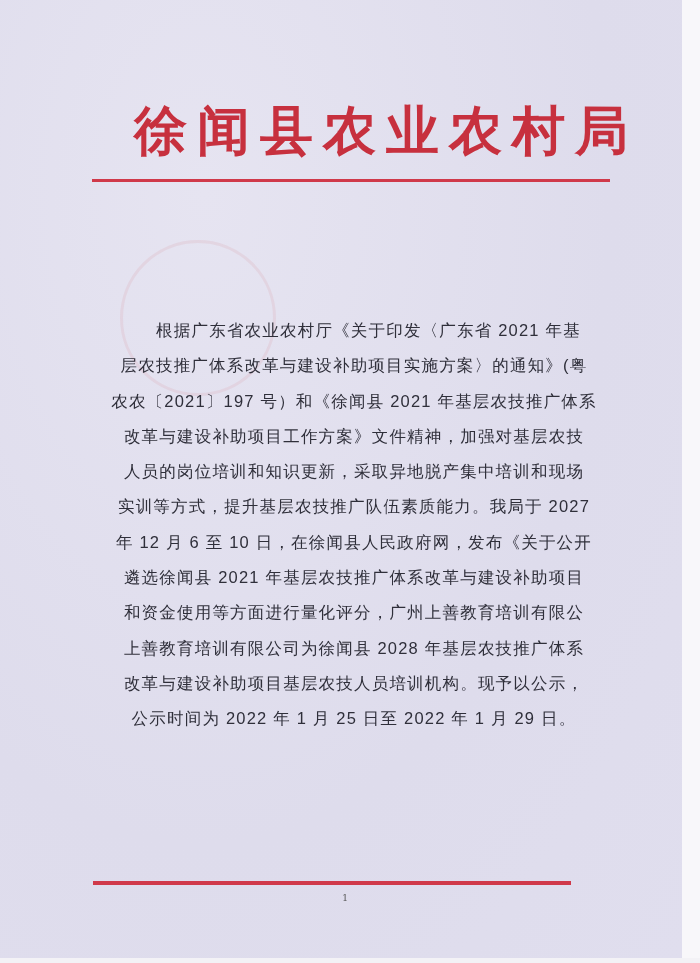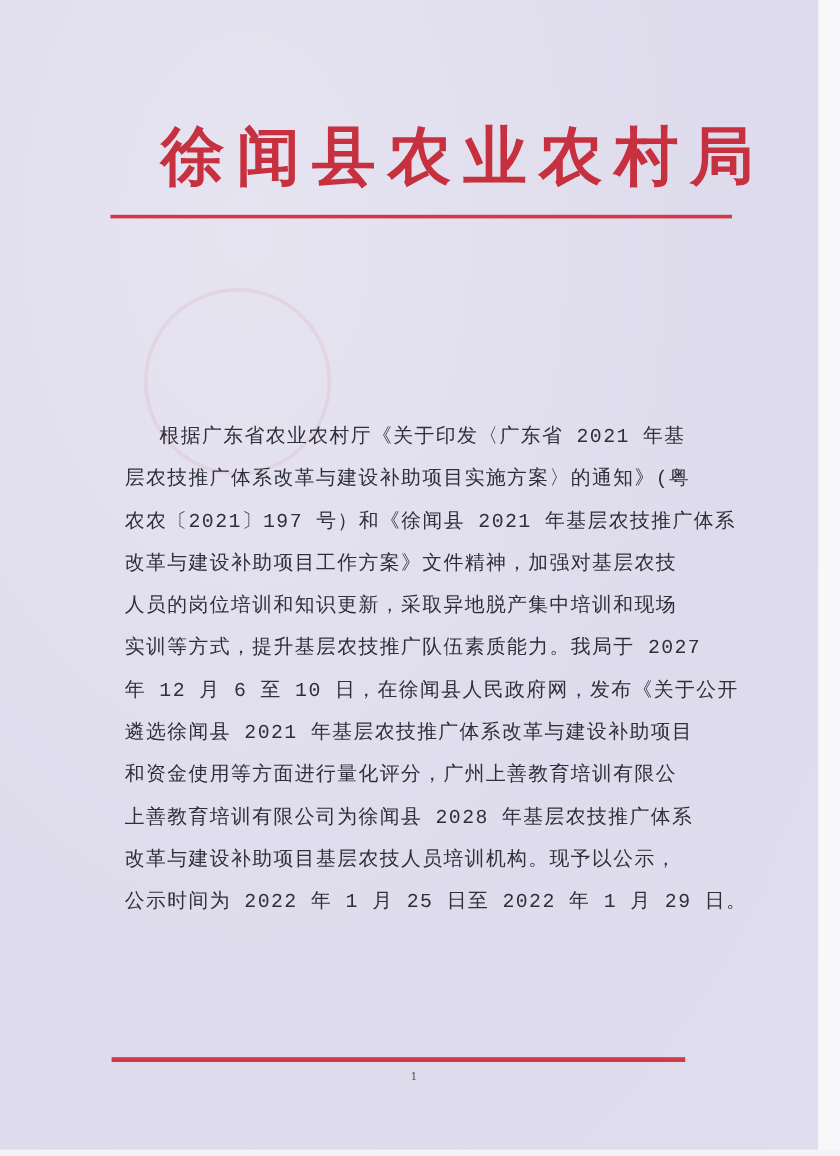--- a/index.html
+++ b/index.html
@@ -79,27 +79,28 @@
       font-family: "DejaVu Sans", "Liberation Sans", sans-serif;
       font-size: 22px;
       font-weight: bold;
       color: #2a2a33;
       line-height: 34px;
     }
     .title-line { display: block; }
     .body-text {
       position: absolute;
       left: 104px;
-      top: 346px;
+      top: 313px;
       width: 500px;
-      font-family: Liberation Mono, monospace;
+      font-family: Liberation Sans, sans-serif;
       font-size: 16.5px;
       color: #2f2f3a;
       line-height: 35.3px;
       letter-spacing: 1.2px;
+      text-align: center;
     }
     .body-line {
       display: block;
       white-space: nowrap;
     }
     .body-line.indent { padding-left: 29px; }
     .red-rule-bottom {
       position: absolute;
       left: 93px;
       top: 881px;

